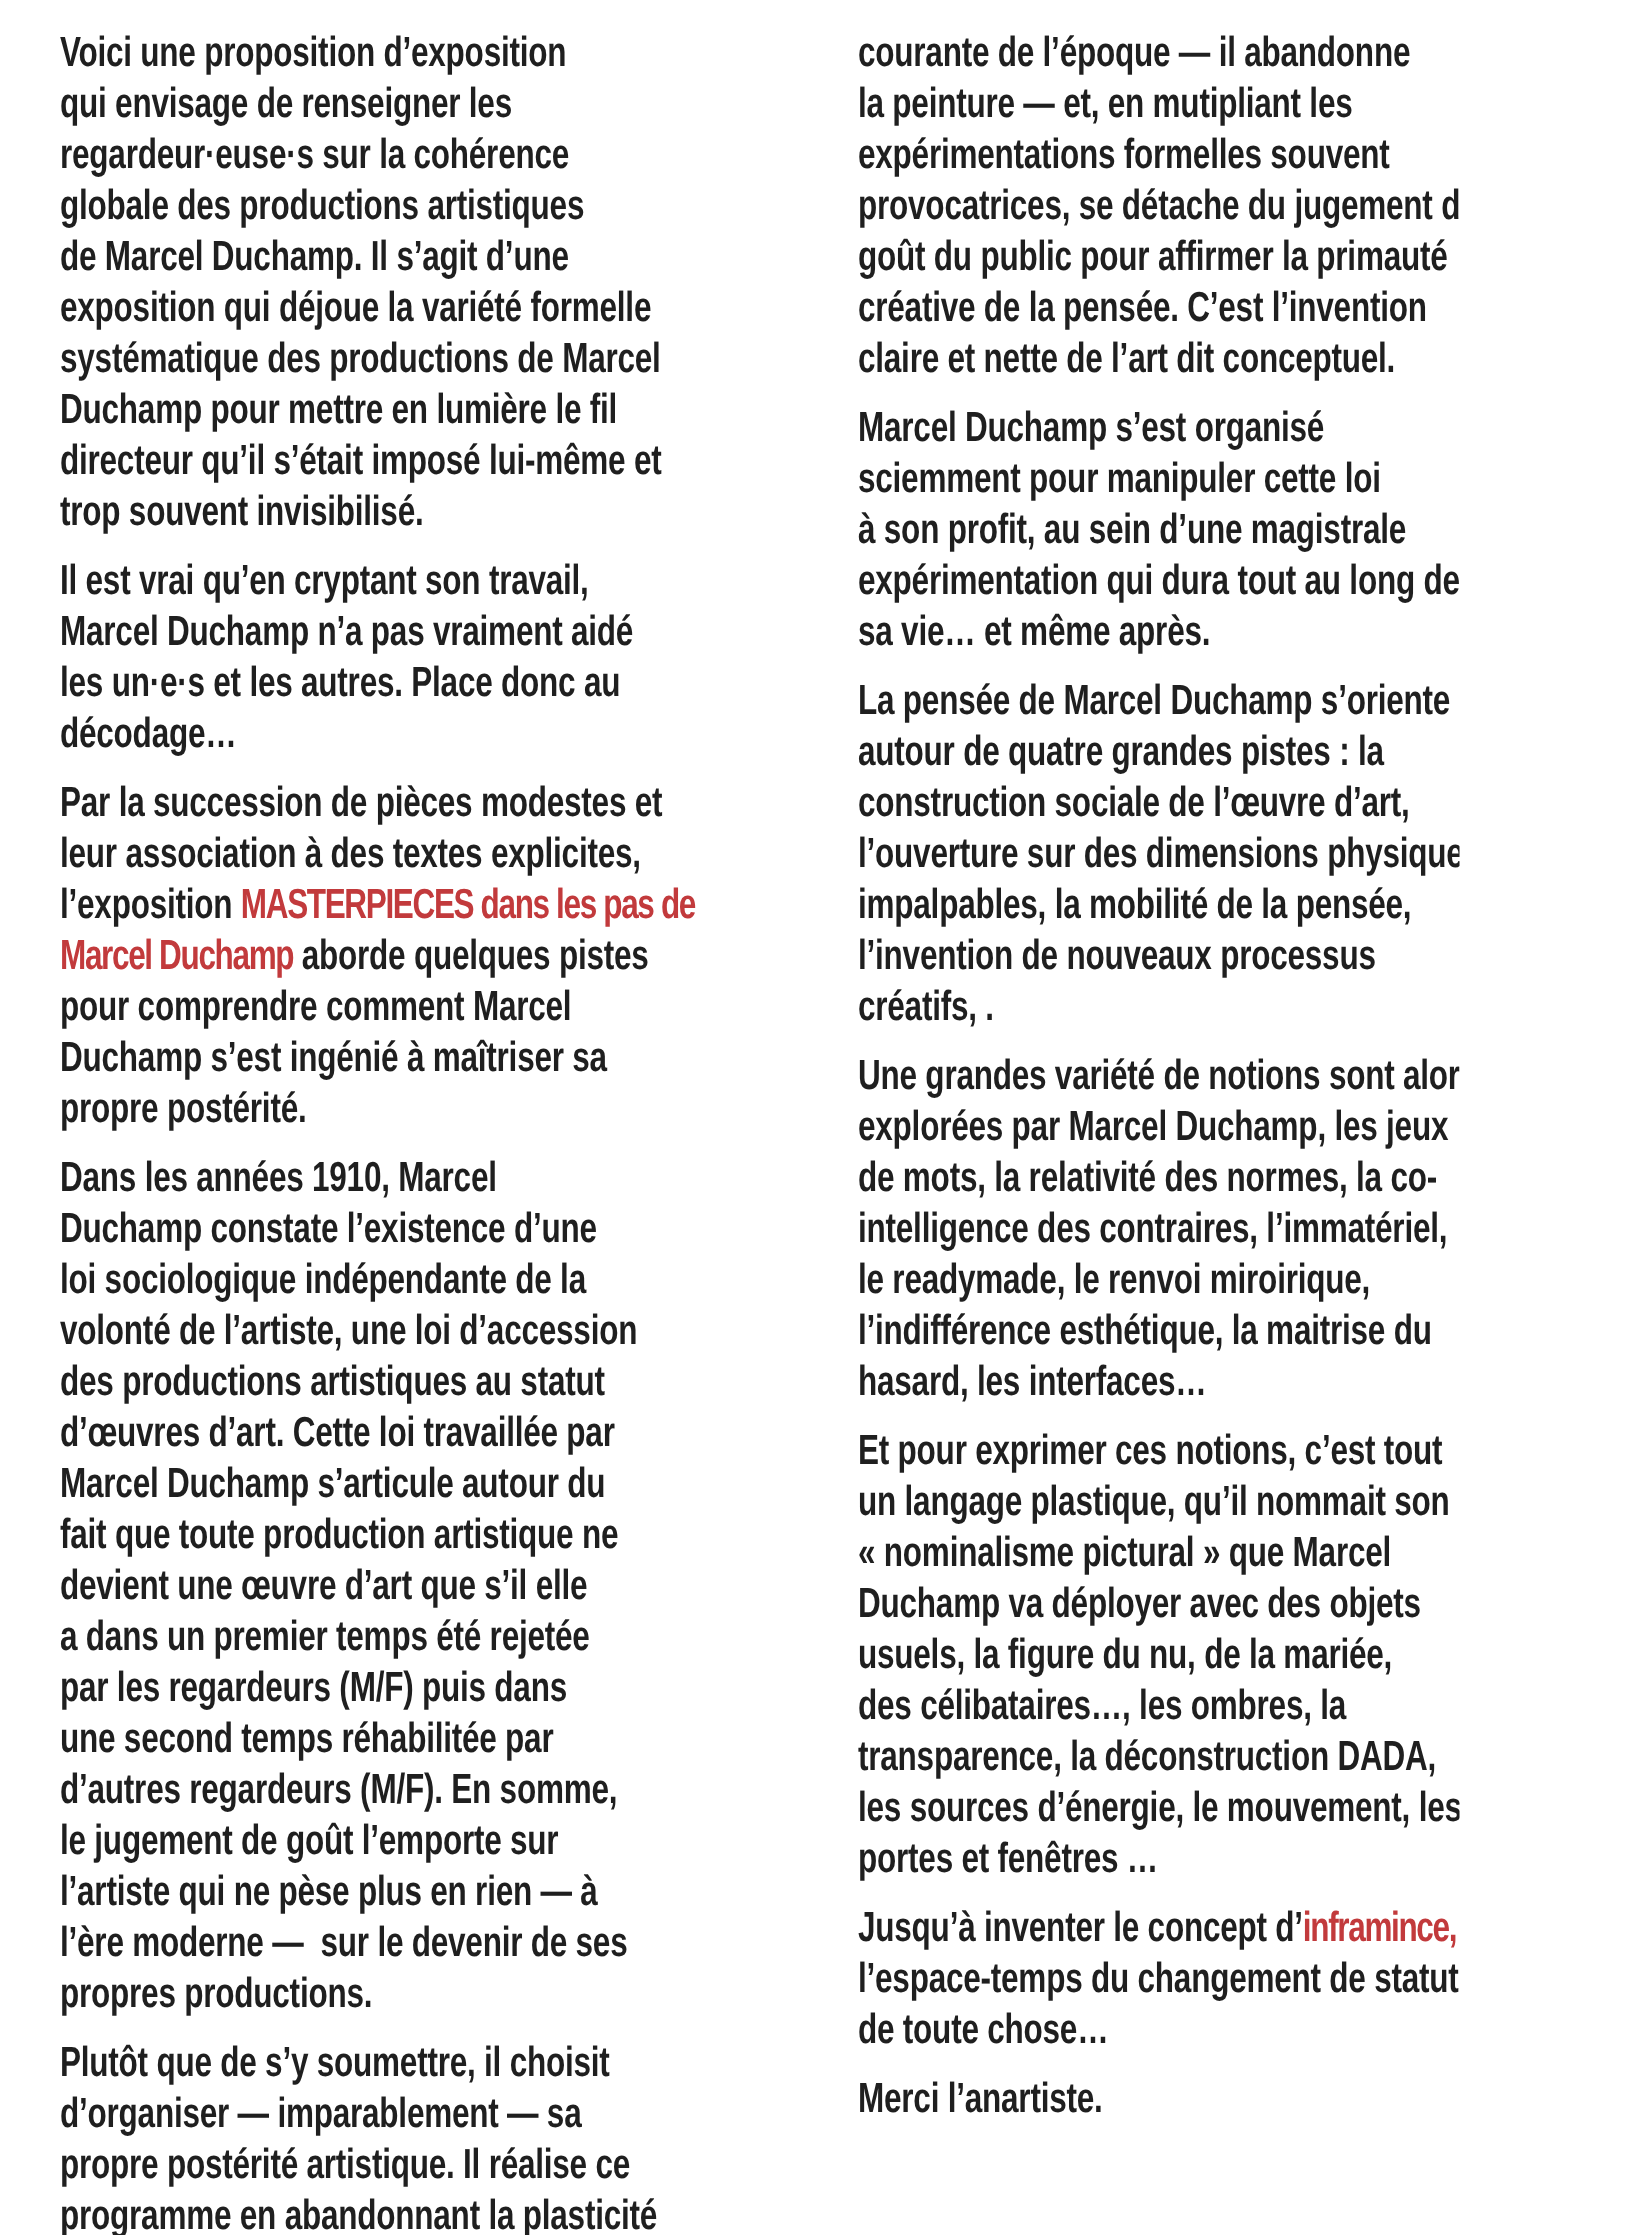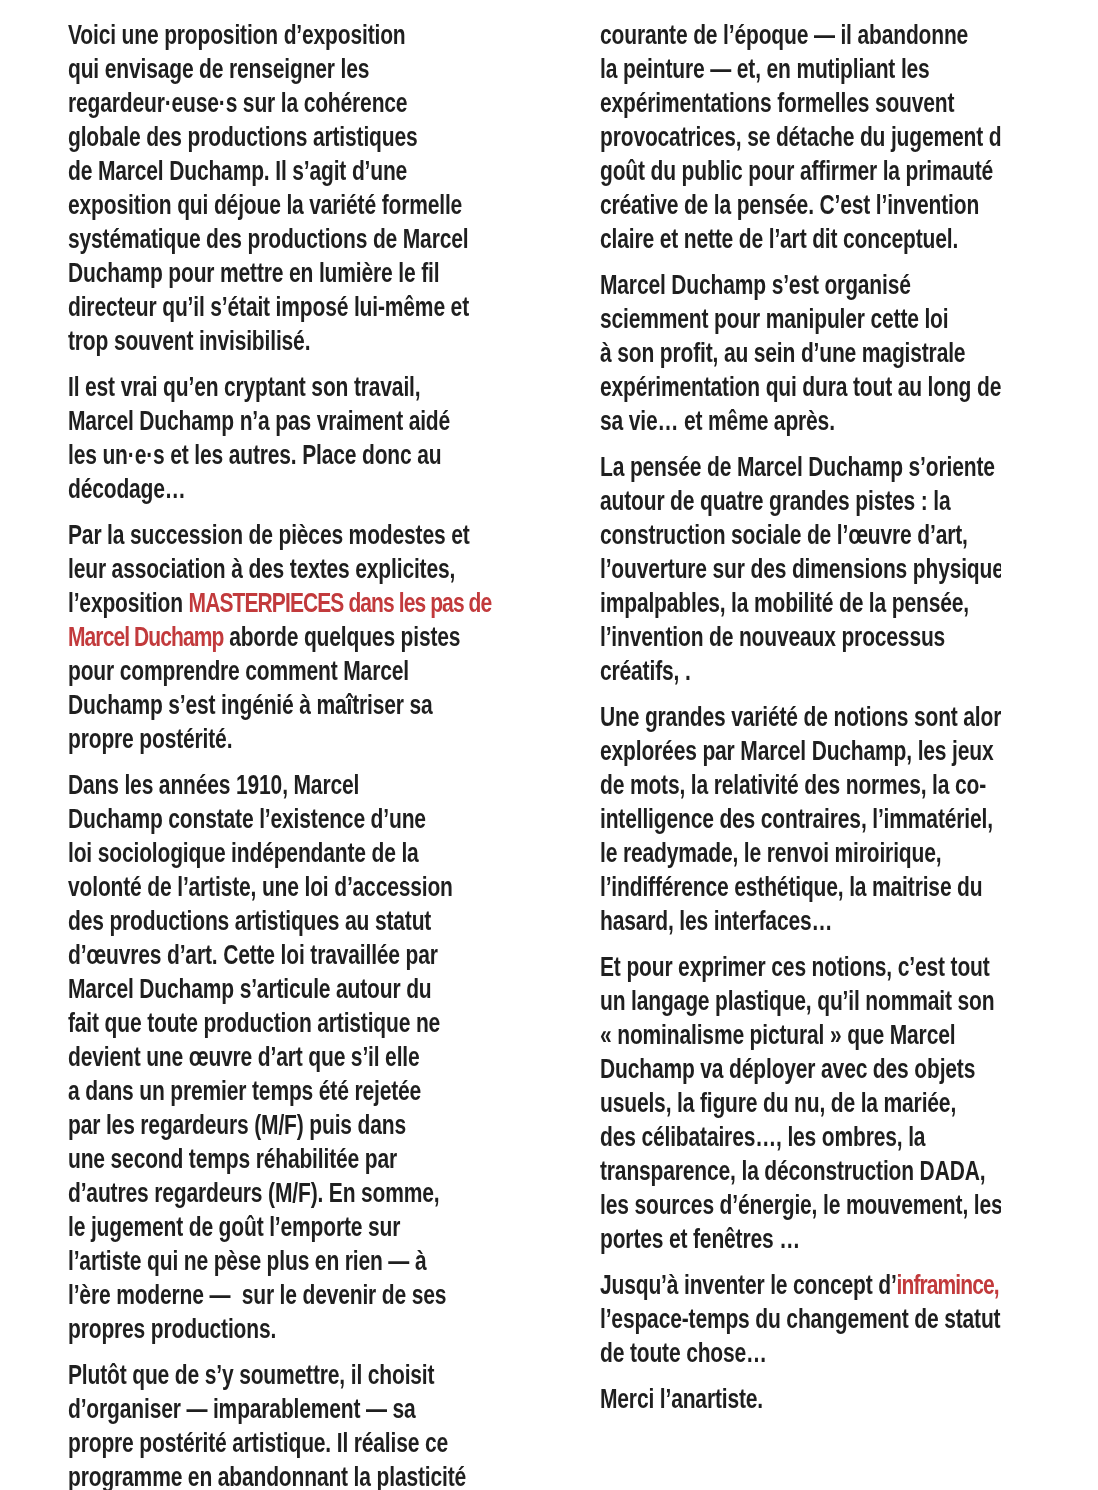--- a/index.html
+++ b/index.html
@@ -7,21 +7,20 @@
     padding: 0;
     background: #ffffff;
   }
   .page {
     position: relative;
     width: 973px;
     height: 1490px;
     background: #ffffff;
     overflow: hidden;
     font-family: "Liberation Sans", sans-serif;
-    margin-left: 28px;
   }
   .text-column {
     position: absolute;
     top: 18px;
     width: 644px;                 
     transform: scaleX(0.75);      
     transform-origin: 0 0;
     font-weight: 700;
     font-size: 28px;
     line-height: 34px;

